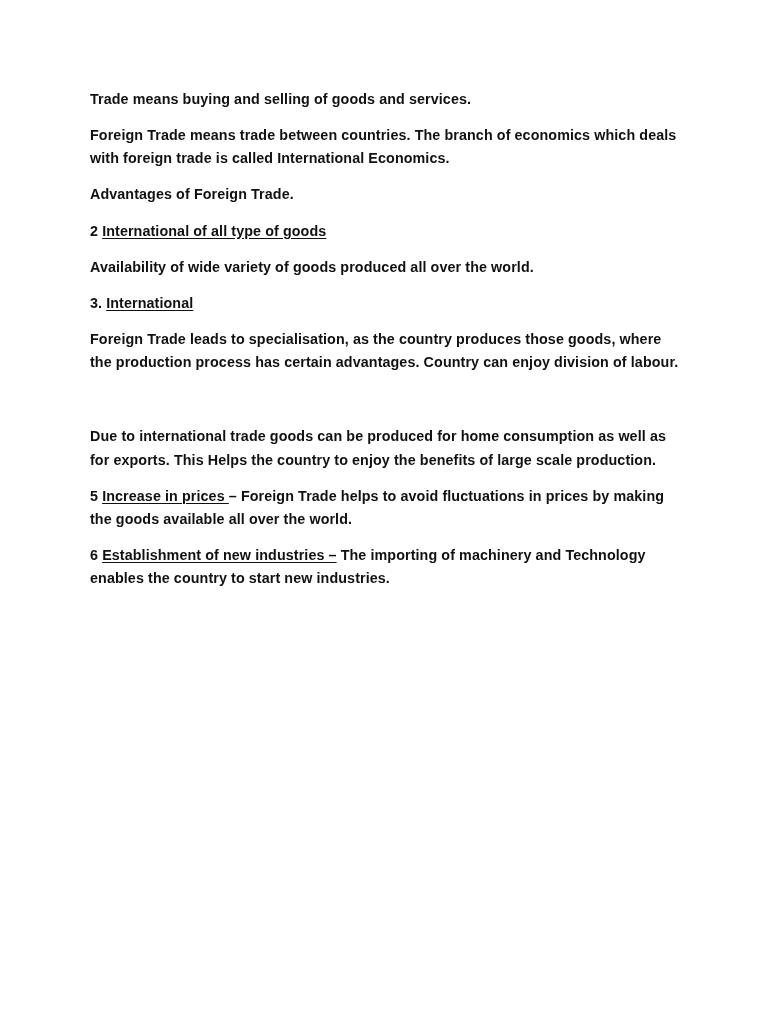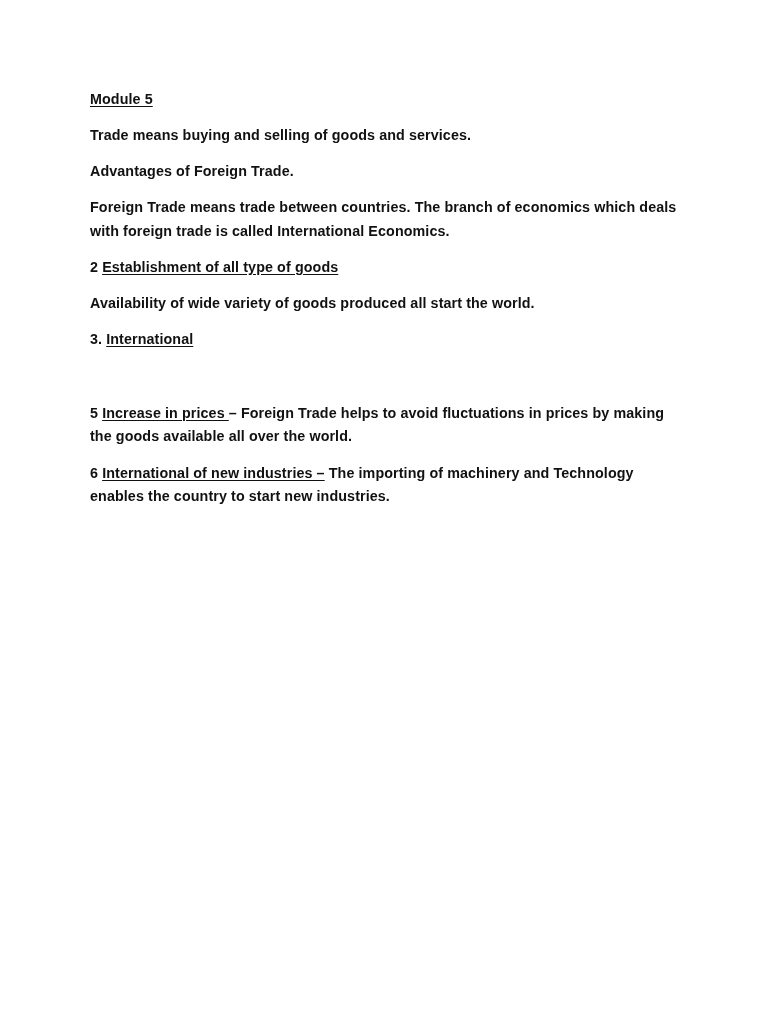--- a/index.html
+++ b/index.html
@@ -39,24 +39,25 @@
   }
   .spacer-gap {
     height: 38px;
   }
 </style>
 </head>
 <body>
 
 <div class="page">
   <div class="doc-body" id="doc-body">
-      <p class="para"><span class="u">Module 5</span></p>
       <p class="para"><span>Trade means buying and selling of goods and services.</span></p>
+      <p class="para"><span>Foreign Trade  means trade between countries. The branch of economics  which deals with  foreign trade is called International Economics.</span></p>
       <p class="para"><span>Advantages  of Foreign Trade.</span></p>
-      <p class="para"><span>Foreign Trade  means trade between countries. The branch of economics  which deals with  foreign trade is called International Economics.</span></p>
-      <p class="para"><span>2 </span><span class="u">Establishment of all type of goods</span></p>
-      <p class="para"><span>Availability of wide variety of goods produced all start the world.</span></p>
+      <p class="para"><span>2 </span><span class="u">International of all type of goods</span></p>
+      <p class="para"><span>Availability of wide variety of goods produced all over the world.</span></p>
       <p class="para"><span>3. </span><span class="u">International</span></p>
+      <p class="para"><span>Foreign Trade leads to specialisation, as the country produces those goods, where  the production process has certain advantages. Country can enjoy division  of labour.</span></p>
       <div class="spacer-gap"></div>
+      <p class="para"><span>Due to international trade goods can be produced for home consumption as well as for exports. This Helps the country to enjoy the benefits of large scale production.</span></p>
       <p class="para"><span>5 </span><span class="u">Increase in prices </span><span>– Foreign Trade helps to avoid fluctuations in prices by making the goods available all over the world.</span></p>
-      <p class="para"><span>6  </span><span class="u">International of new industries –</span><span> The importing of machinery and Technology enables the country to start new industries.</span></p>
+      <p class="para"><span>6  </span><span class="u">Establishment of new industries –</span><span> The importing of machinery and Technology enables the country to start new industries.</span></p>
     </div>
 </div>
 
 </body></html>

